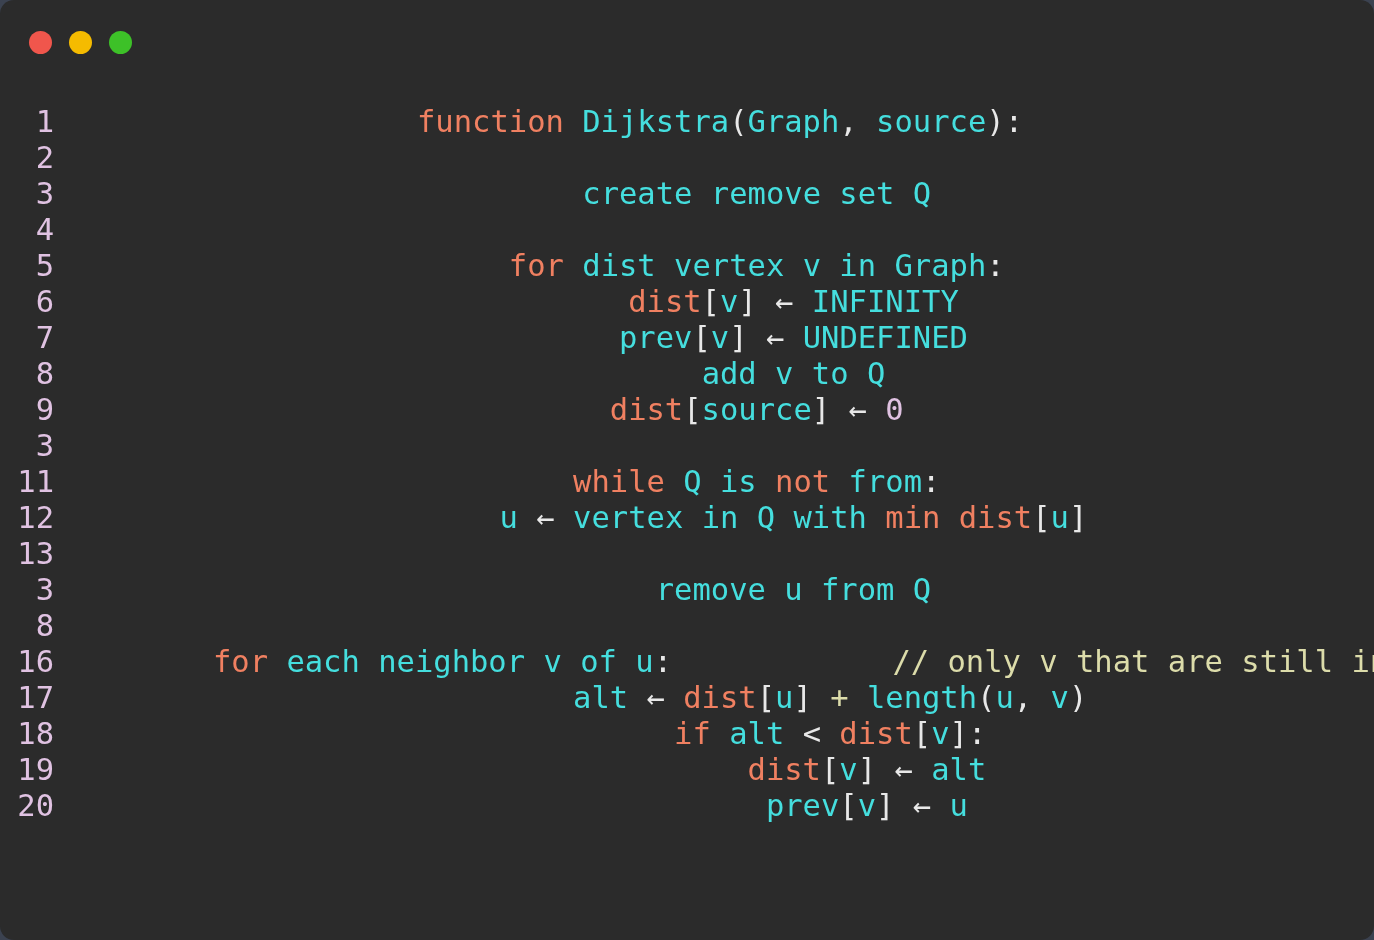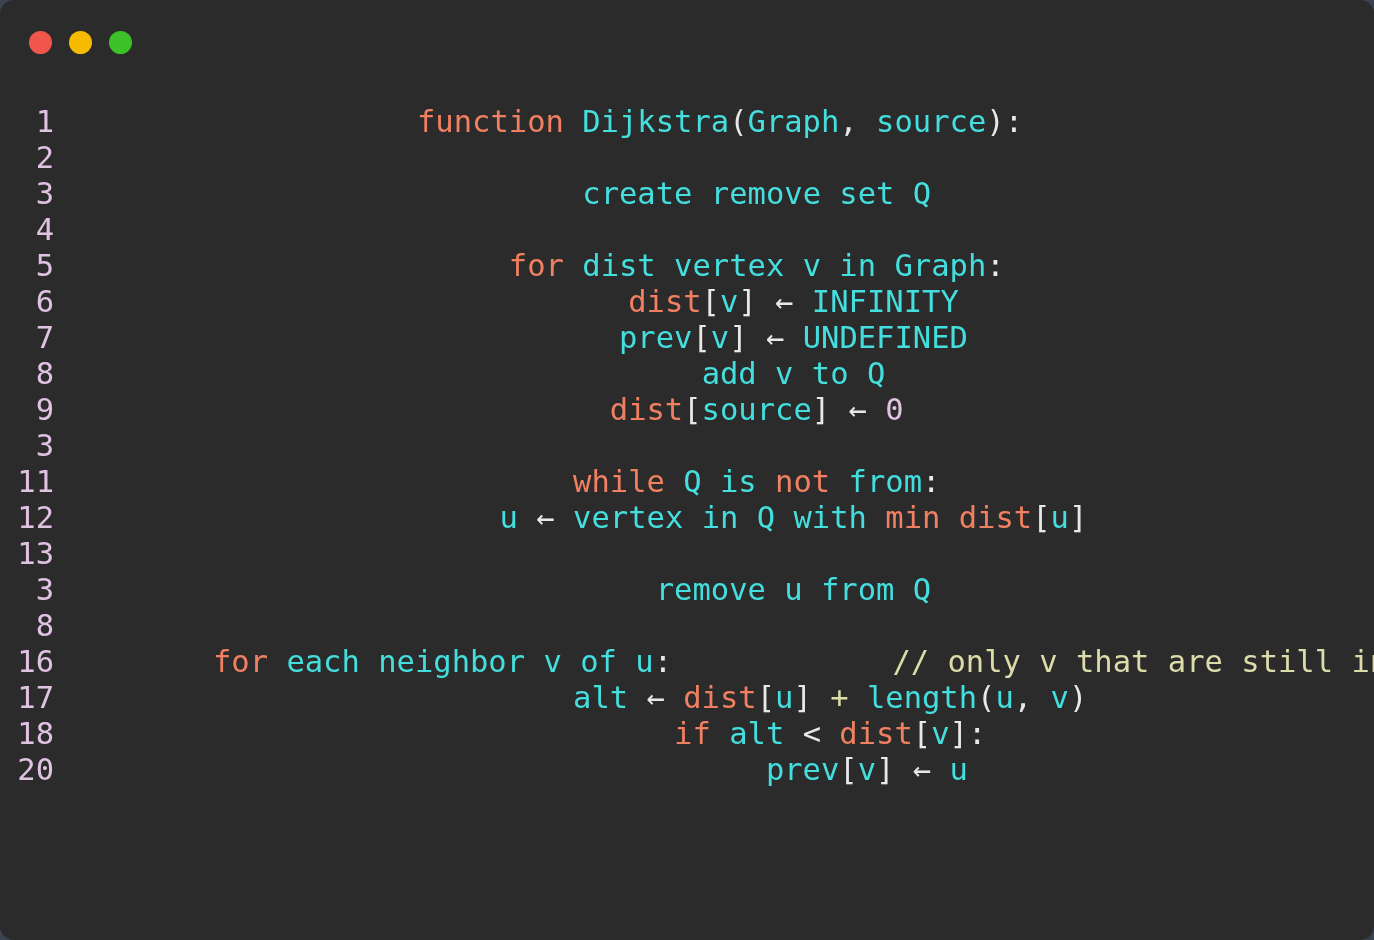--- a/index.html
+++ b/index.html
@@ -122,17 +122,18 @@
         <div class="code-line"><span class="gutter">9</span><span class="code-text"><span class="t-punct">    </span><span class="t-kw">dist</span><span class="t-punct">[</span><span class="t-id">source</span><span class="t-punct">] </span><span class="t-arrow">←</span><span class="t-punct"> </span><span class="t-num">0</span></span></div>
         <div class="code-line"><span class="gutter">3</span><span class="code-text"></span></div>
         <div class="code-line"><span class="gutter">11</span><span class="code-text"><span class="t-punct">    </span><span class="t-kw">while</span><span class="t-punct"> </span><span class="t-id">Q is </span><span class="t-kw">not</span><span class="t-punct"> </span><span class="t-id">from</span><span class="t-punct">:</span></span></div>
         <div class="code-line"><span class="gutter">12</span><span class="code-text"><span class="t-punct">        </span><span class="t-id">u</span><span class="t-punct"> </span><span class="t-arrow">←</span><span class="t-punct"> </span><span class="t-id">vertex in Q with </span><span class="t-kw">min</span><span class="t-punct"> </span><span class="t-kw">dist</span><span class="t-punct">[</span><span class="t-id">u</span><span class="t-punct">]</span></span></div>
         <div class="code-line"><span class="gutter">13</span><span class="code-text"></span></div>
         <div class="code-line"><span class="gutter">3</span><span class="code-text"><span class="t-punct">        </span><span class="t-id">remove u from Q</span></span></div>
         <div class="code-line"><span class="gutter">8</span><span class="code-text"></span></div>
         <div class="code-line"><span class="gutter">16</span><span class="code-text"><span class="t-punct">        </span><span class="t-kw">for</span><span class="t-punct"> </span><span class="t-id">each neighbor v of u</span><span class="t-punct">:</span><span class="t-punct">            </span><span class="t-comment">// only v that are still in Q</span></span></div>
         <div class="code-line"><span class="gutter">17</span><span class="code-text"><span class="t-punct">            </span><span class="t-id">alt</span><span class="t-punct"> </span><span class="t-arrow">←</span><span class="t-punct"> </span><span class="t-kw">dist</span><span class="t-punct">[</span><span class="t-id">u</span><span class="t-punct">] </span><span class="t-op">+</span><span class="t-punct"> </span><span class="t-id">length</span><span class="t-punct">(</span><span class="t-id">u</span><span class="t-punct">, </span><span class="t-id">v</span><span class="t-punct">)</span></span></div>
         <div class="code-line"><span class="gutter">18</span><span class="code-text"><span class="t-punct">            </span><span class="t-kw">if</span><span class="t-punct"> </span><span class="t-id">alt</span><span class="t-punct"> &lt; </span><span class="t-kw">dist</span><span class="t-punct">[</span><span class="t-id">v</span><span class="t-punct">]:</span></span></div>
+        <div class="code-line"><span class="gutter">19</span><span class="code-text"><span class="t-punct">                </span><span class="t-kw">dist</span><span class="t-punct">[</span><span class="t-id">v</span><span class="t-punct">] </span><span class="t-arrow">←</span><span class="t-punct"> </span><span class="t-id">alt</span></span></div>
         <div class="code-line"><span class="gutter">20</span><span class="code-text"><span class="t-punct">                </span><span class="t-id">prev</span><span class="t-punct">[</span><span class="t-id">v</span><span class="t-punct">] </span><span class="t-arrow">←</span><span class="t-punct"> </span><span class="t-id">u</span></span></div>
       </div>
   </div>
 
 </div>
 
 </body></html>

